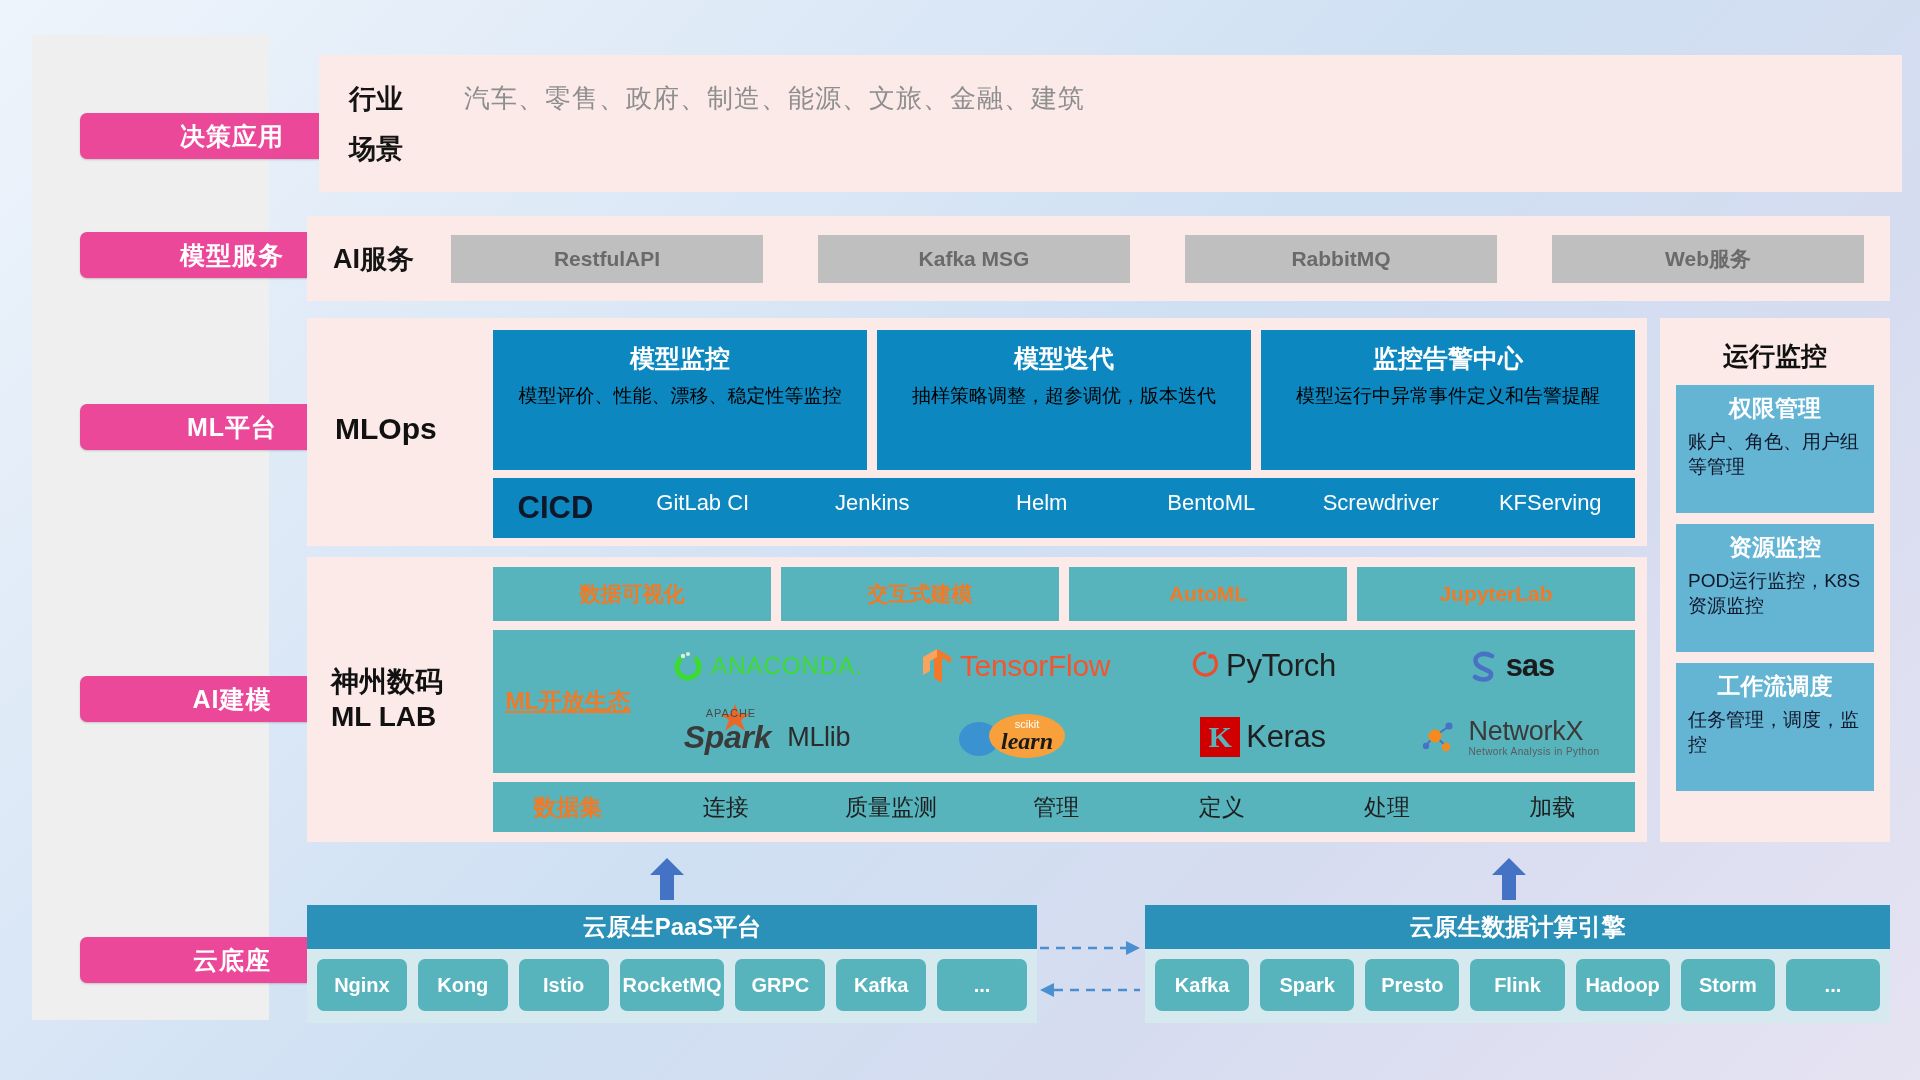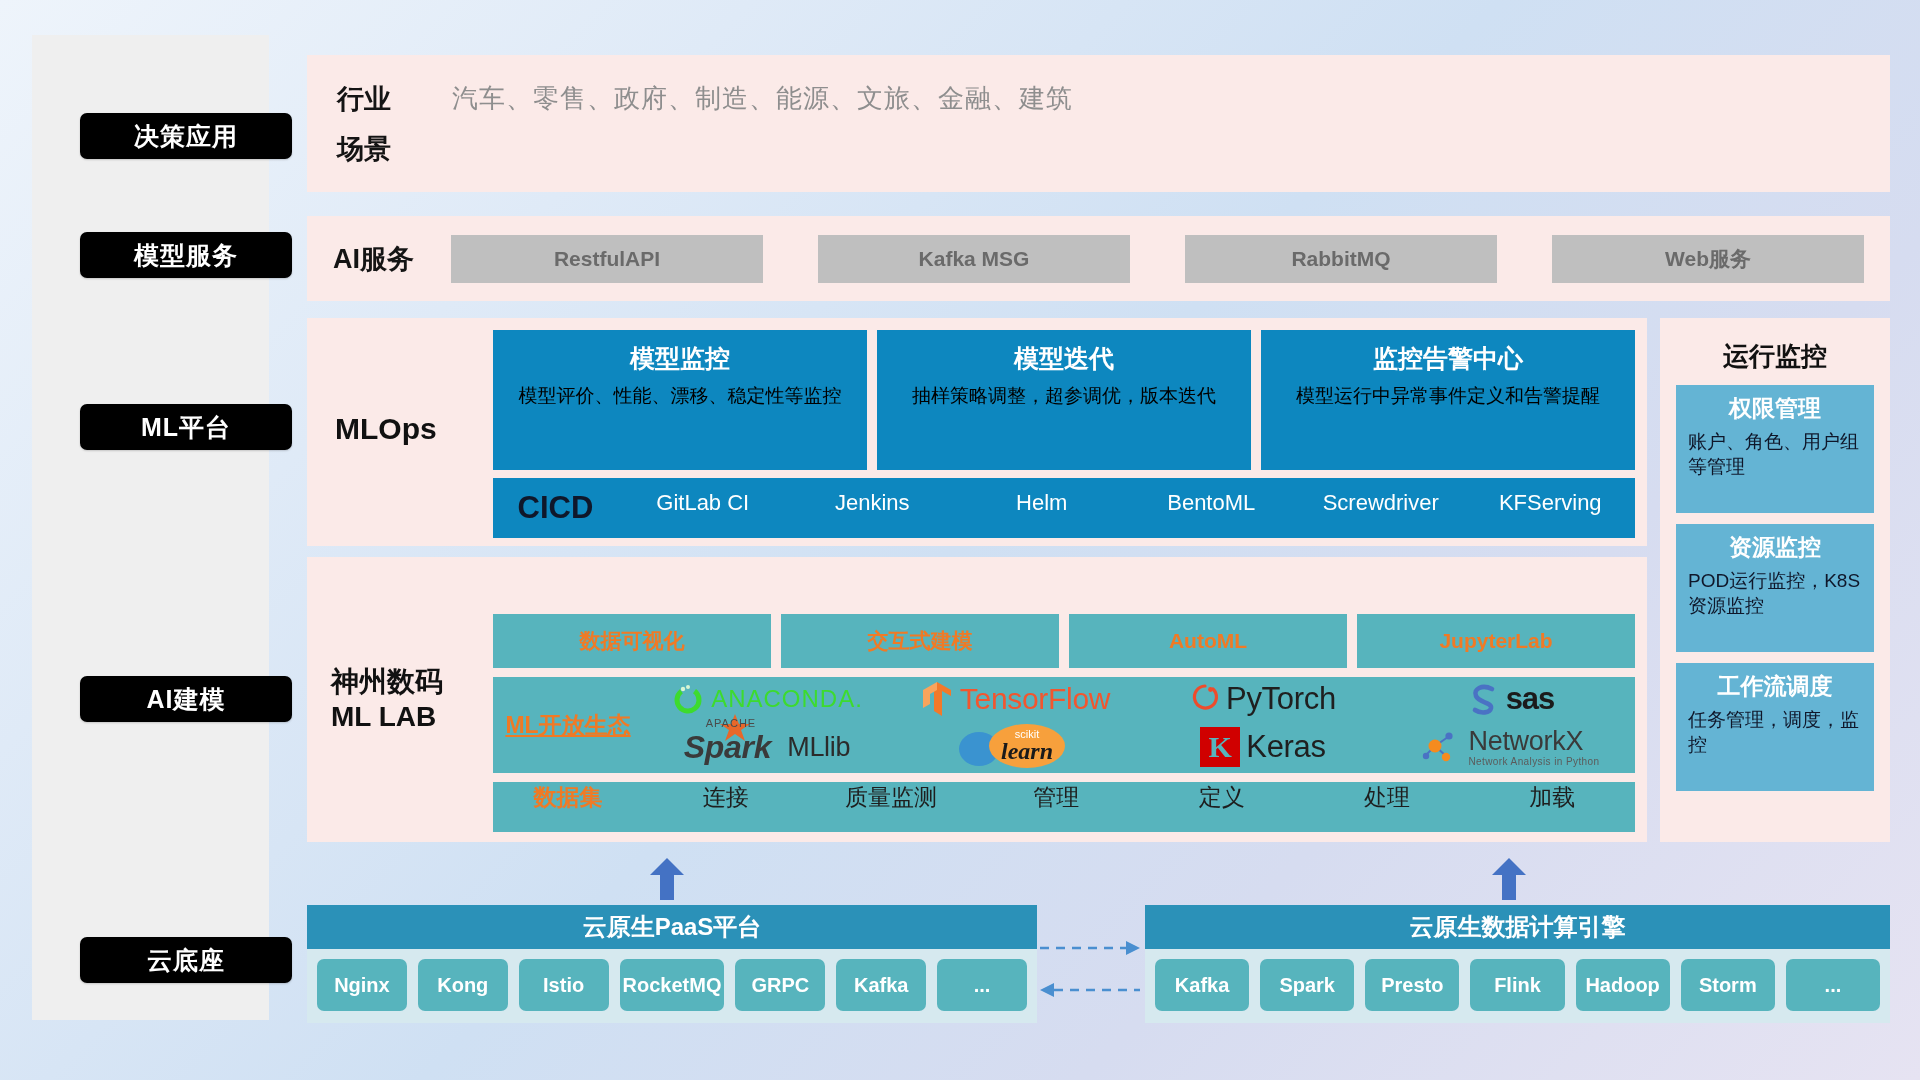--- a/index.html
+++ b/index.html
@@ -12,31 +12,32 @@
   }
   .canvas{position:absolute;inset:0;}
 
   
   .rail{
     position:absolute;left:32px;top:35px;width:237px;height:985px;
     background:#efefef;
   }
   .rail-tag{
     position:absolute;left:48px;width:212px;height:46px;
-    background:#000000;border-radius:7px;
+    background:#ec4899;border-radius:7px;
     display:flex;align-items:center;justify-content:center;
     color:#fff;font-size:25px;font-weight:bold;letter-spacing:1px;
     box-shadow:0 1px 2px rgba(0,0,0,.18);
+    padding-left:46px;
   }
 
   
   .band{position:absolute;background:#fbeae8;}
 
   
-  #band-decision{left:307px;top:55px;width:1583px;height:137px;}
+  #band-decision{left:319px;top:55px;width:1583px;height:137px;}
   .dec-grid{position:absolute;inset:0;display:flex;flex-direction:column;justify-content:center;}
   .dec-line{display:flex;align-items:center;height:50px;}
   .dec-key{width:115px;margin-left:30px;font-size:27px;font-weight:bold;color:#141414;}
   .dec-val{font-size:26px;color:#8e8e8e;letter-spacing:1px;}
 
   
   #band-aisvc{left:307px;top:216px;width:1583px;height:85px;}
   .svc-wrap{position:absolute;inset:0;display:flex;align-items:center;padding:0 26px;box-sizing:border-box;}
   .svc-label{width:118px;font-size:27px;font-weight:bold;color:#141414;}
   .svc-boxes{flex:1;display:flex;gap:55px;}
@@ -62,32 +63,32 @@
   .cicd-title{width:125px;text-align:center;color:#0f172a;font-size:31px;font-weight:bold;flex:none;}
   .cicd-items{flex:1;display:flex;align-items:flex-start;height:60px;padding-top:11px;box-sizing:border-box;}
   .cicd-item{
     flex:1;color:#fff;font-size:22px;text-align:center;line-height:1.25;
     word-break:break-all;
   }
 
   
   #band-model{left:307px;top:557px;width:1340px;height:285px;}
   .model-label{position:absolute;left:24px;top:107px;font-size:28px;font-weight:bold;color:#111;line-height:1.25;}
-  .model-right{position:absolute;left:186px;top:10px;right:12px;bottom:10px;display:flex;flex-direction:column;gap:9px;margin-top:47px;}
+  .model-right{position:absolute;left:186px;top:10px;right:12px;bottom:10px;display:flex;flex-direction:column;gap:9px;}
   .tabs{display:flex;gap:10px;height:54px;flex:none;}
   .tab{
     flex:1;background:#57b4bd;display:flex;align-items:center;justify-content:center;
     color:#f07a25;font-size:21px;font-weight:bold;
   }
   .eco{flex:1;background:#57b4bd;display:flex;align-items:center;min-height:0;}
   .eco-title{width:150px;flex:none;text-align:center;color:#f07a25;font-size:23px;font-weight:bold;text-decoration:underline;}
   .eco-logos{flex:1;display:grid;grid-template-columns:repeat(4,1fr);grid-template-rows:1fr 1fr;align-items:center;justify-items:center;height:100%;}
   .logo{display:flex;align-items:center;gap:6px;}
   .logo-txt{font-size:26px;font-weight:500;color:#2b2b2b;letter-spacing:-.3px;}
-  .dataset{height:50px;flex:none;background:#57b4bd;display:flex;}
+  .dataset{height:50px;flex:none;background:#57b4bd;display:flex;align-items:center;}
   .ds-title{width:150px;flex:none;text-align:center;color:#f07a25;font-size:23px;font-weight:bold;}
   .ds-items{flex:1;display:flex;}
   .ds-item{flex:1;text-align:center;color:#1e1e1e;font-size:23px;}
 
   
   #band-monitor{left:1660px;top:318px;width:230px;height:524px;}
   .mon-title{text-align:center;font-size:26px;font-weight:bold;color:#111;padding-top:21px;}
   .mon-card{
     margin:11px 16px 0;background:#64b4d4;padding:8px 12px 10px;box-sizing:border-box;height:128px;
   }

